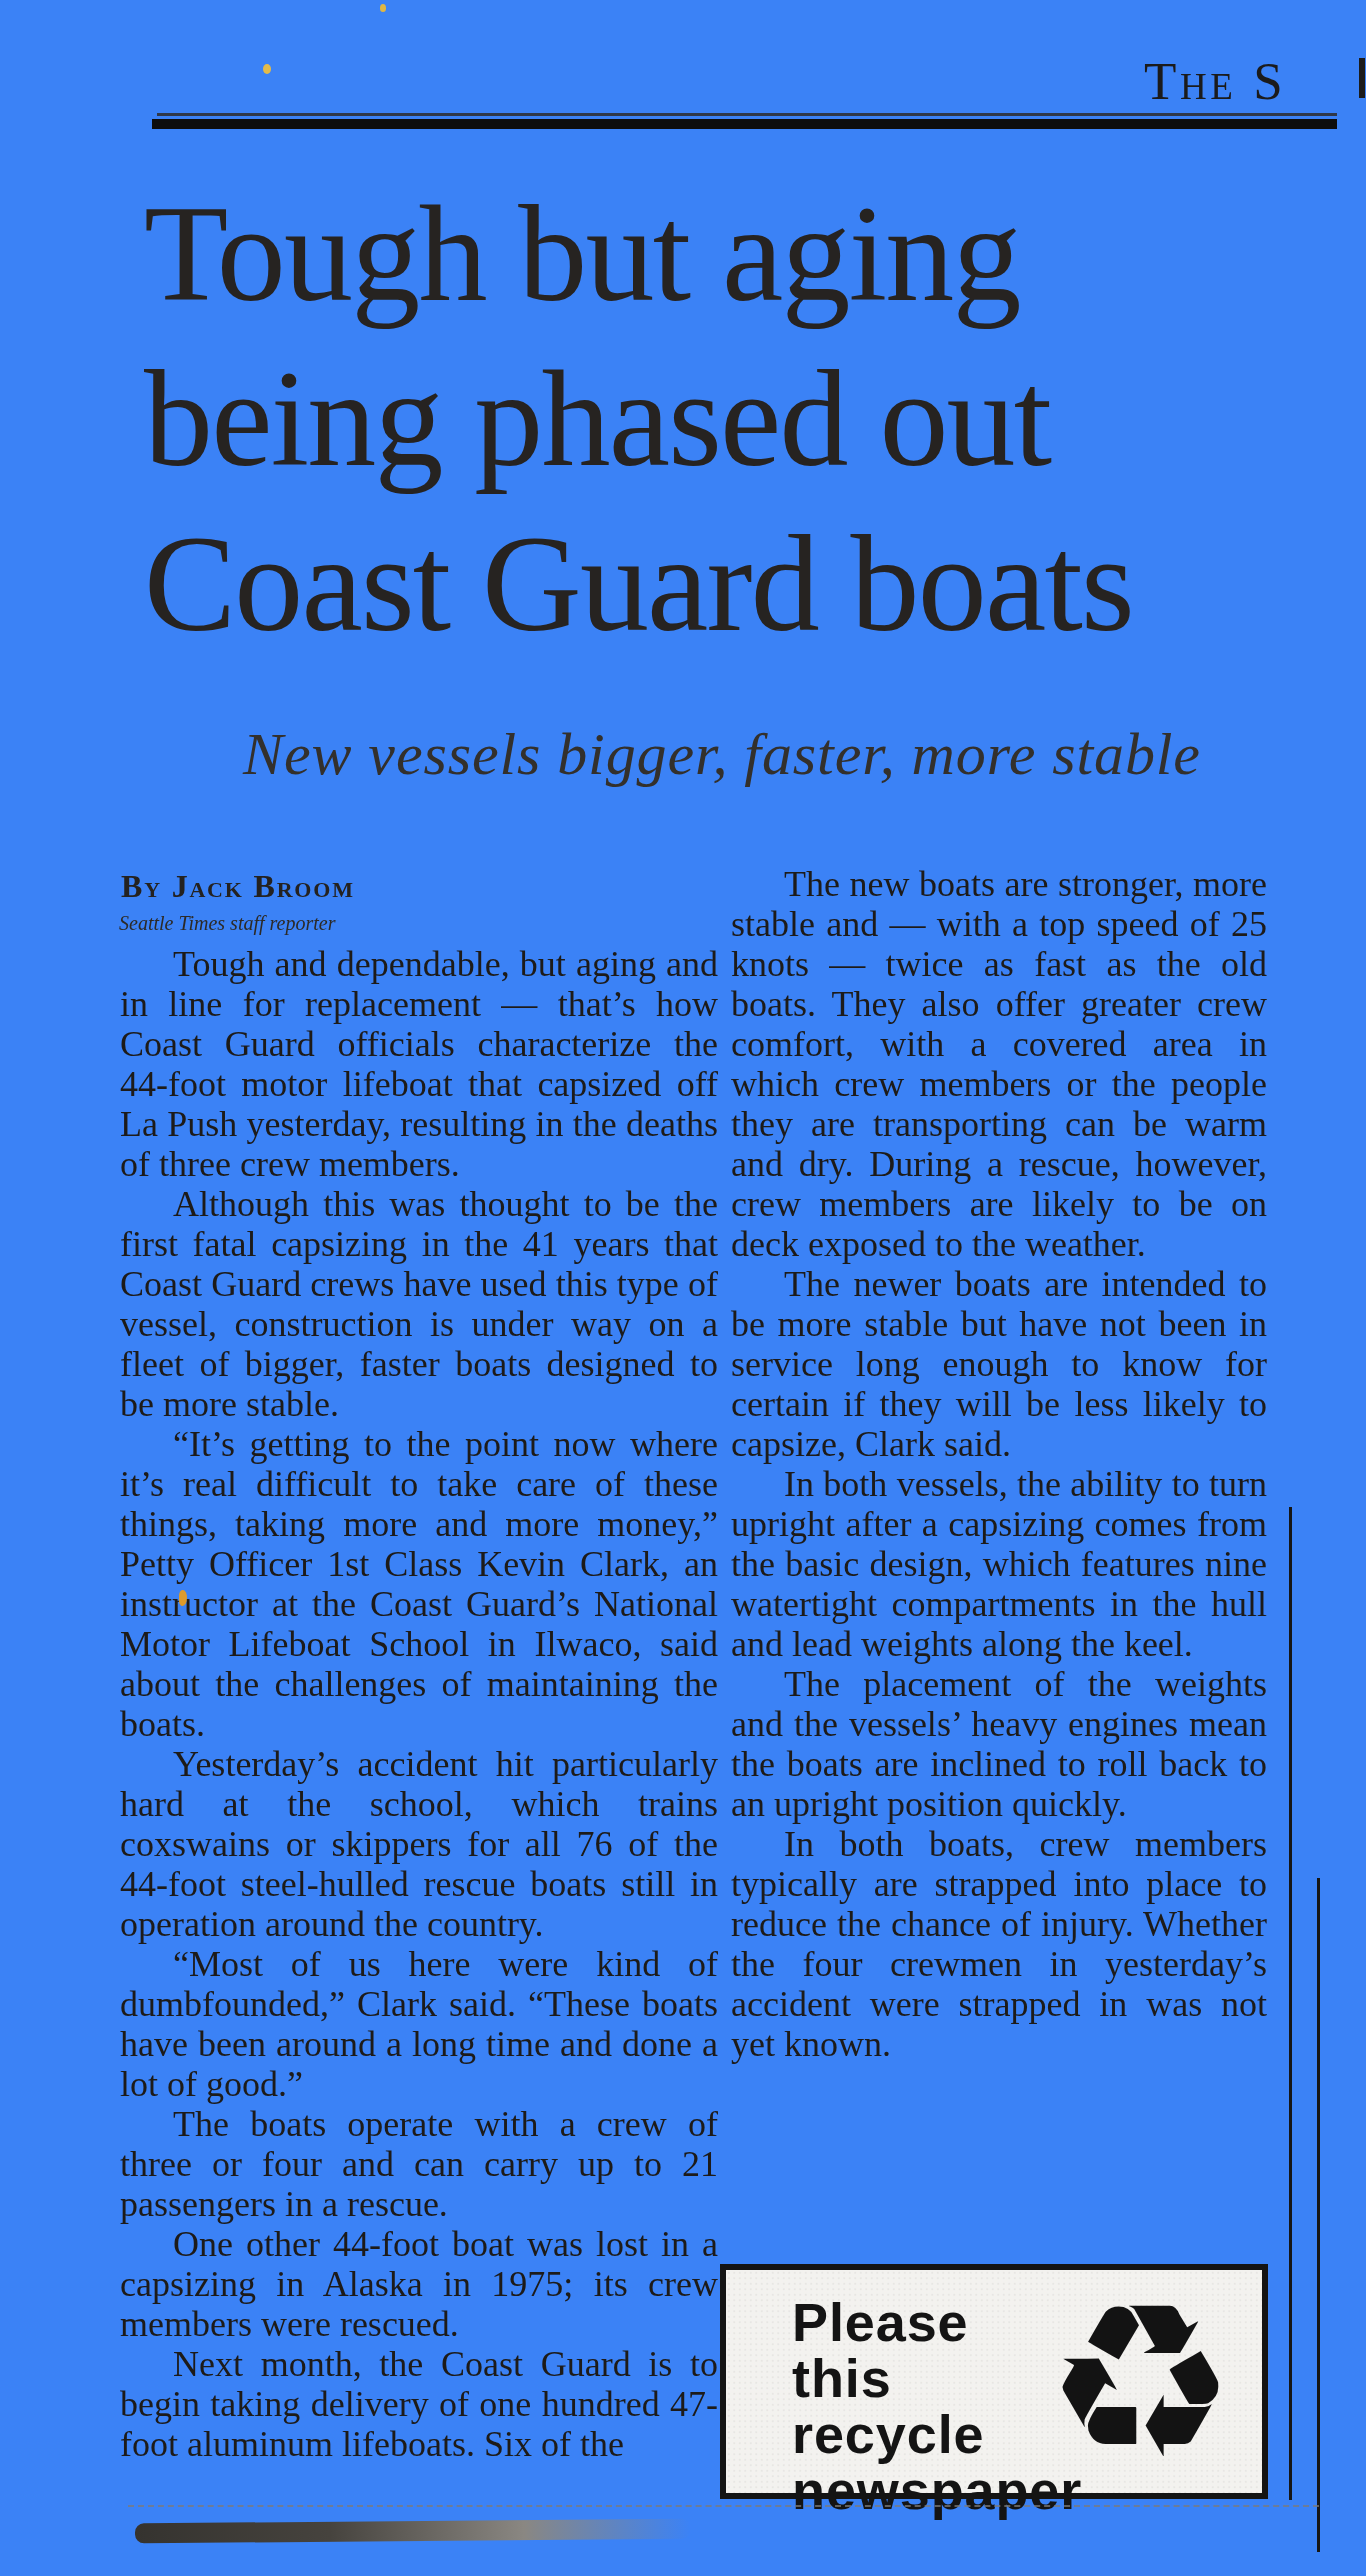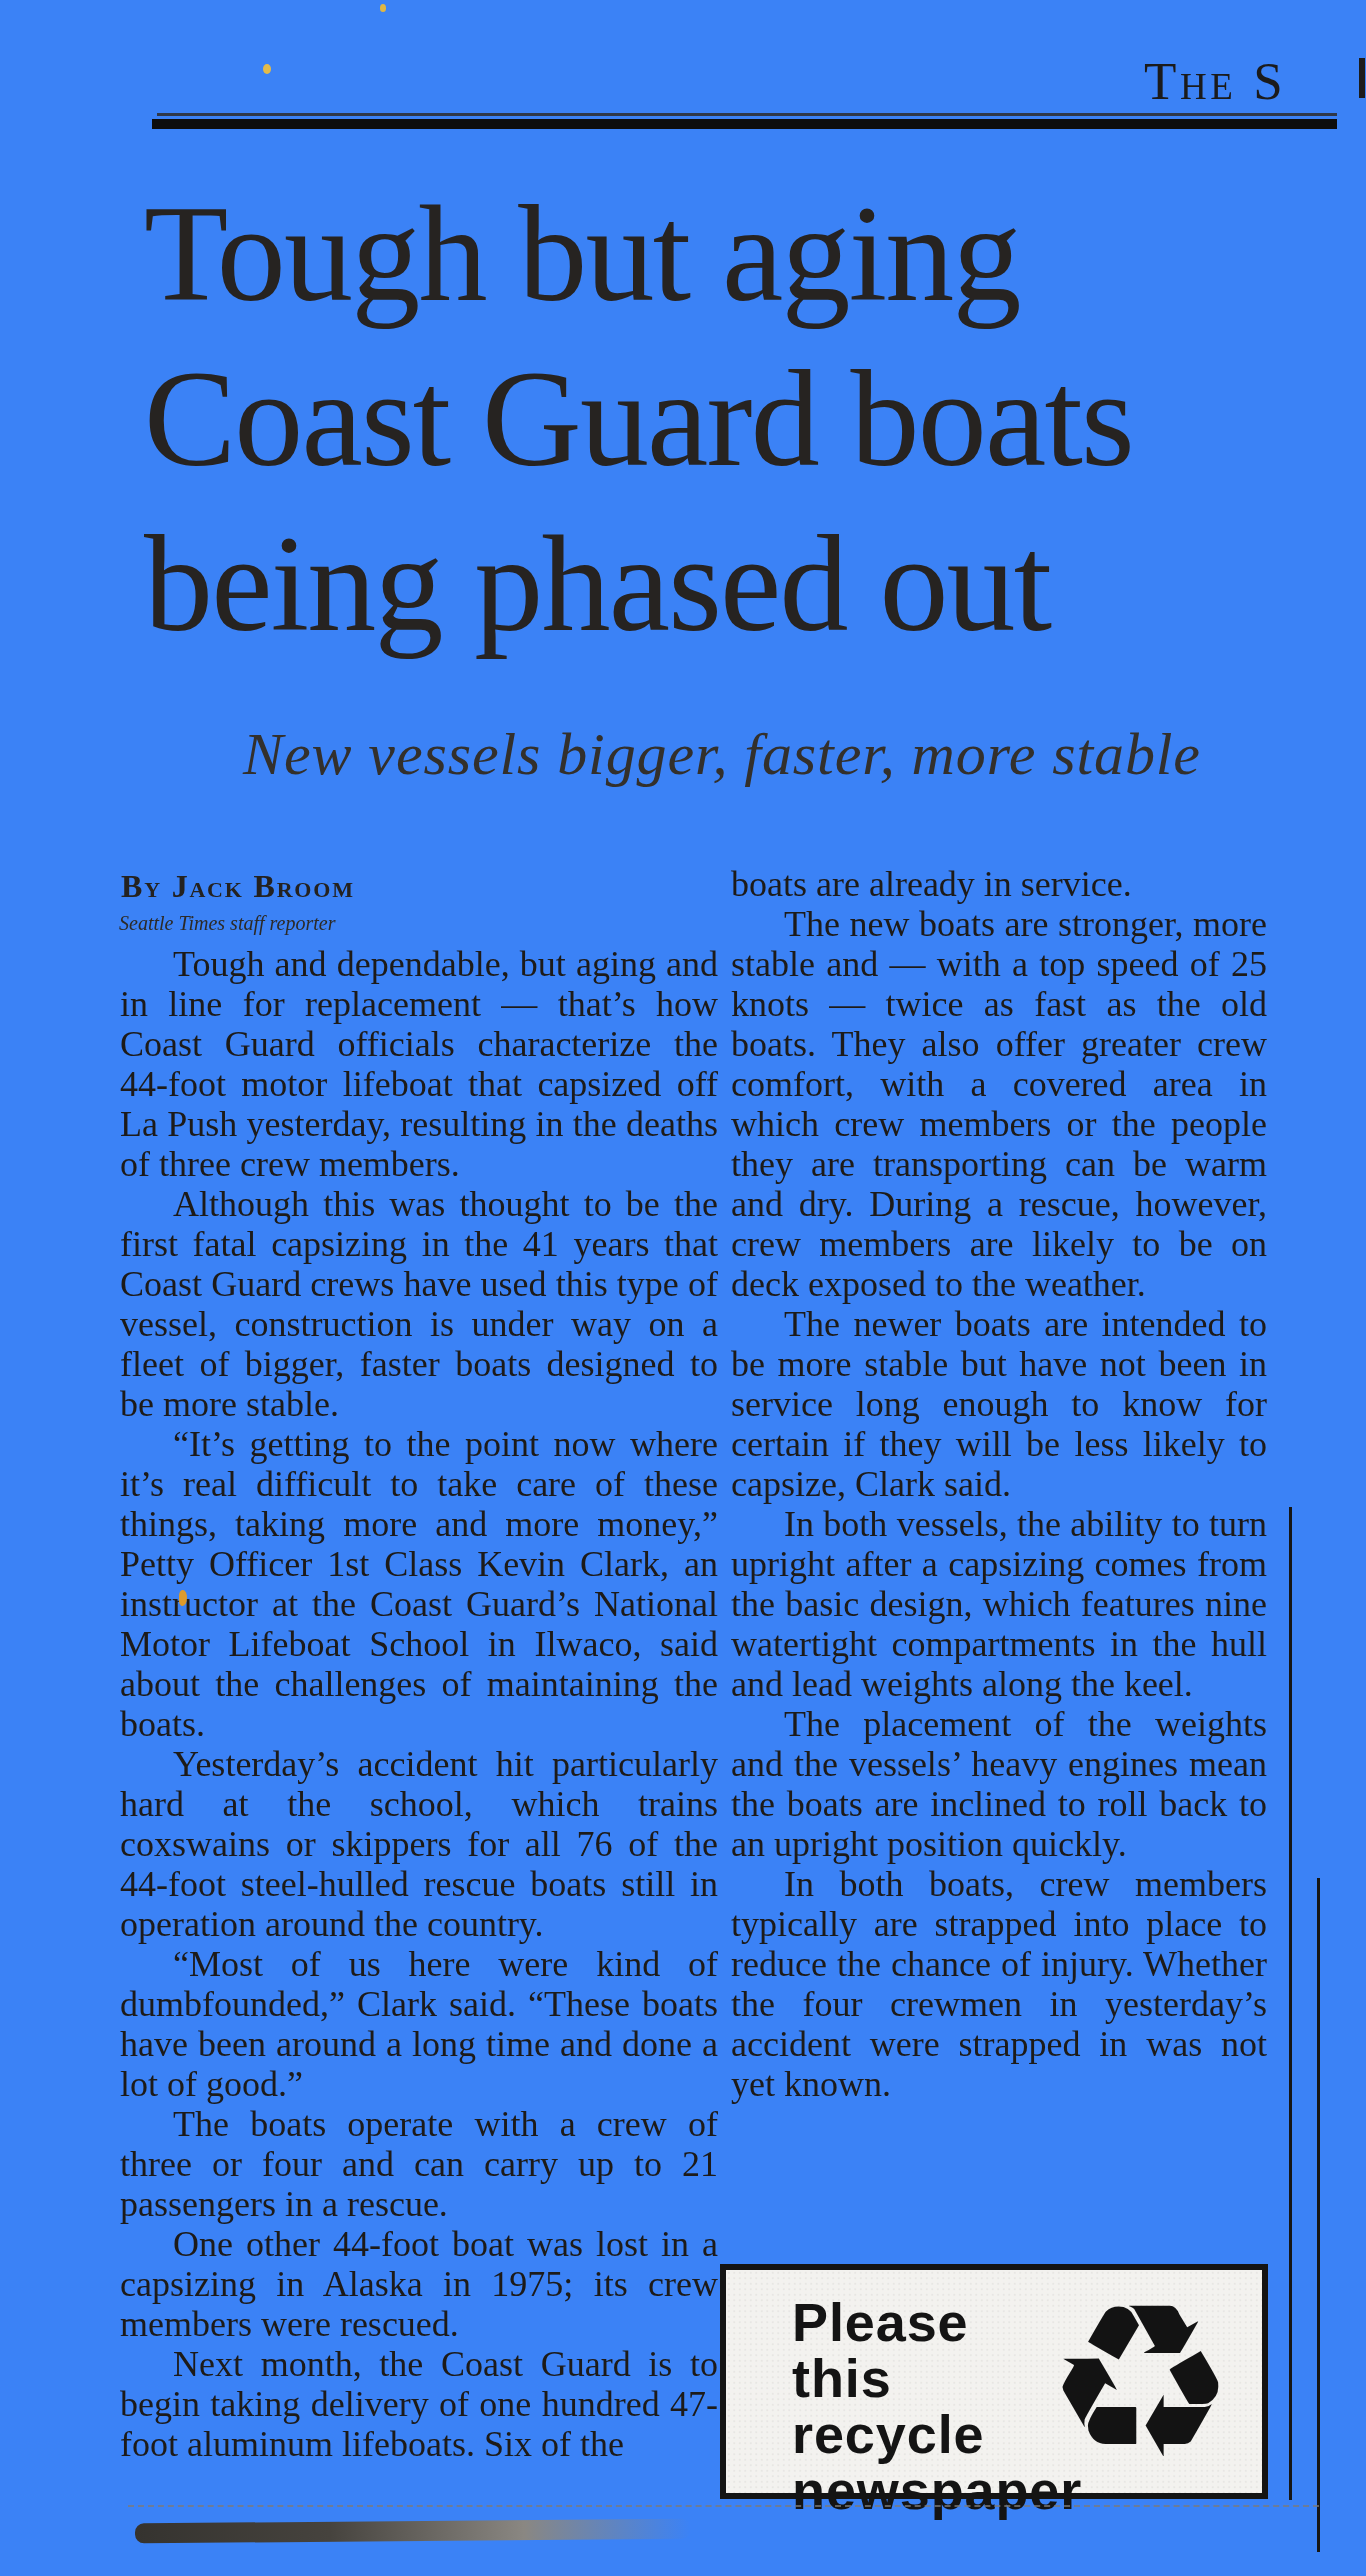--- a/index.html
+++ b/index.html
@@ -108,42 +108,41 @@
 <div class="page">
 
   <div class="masthead">The S</div>
   <div class="masthead-cut"></div>
 
   <div class="rule-thin"></div>
   <div class="rule-thick"></div>
 
   <div class="headline">
     <div>Tough but aging</div>
+    <div>being phased out</div>
     <div>Coast Guard boats</div>
-    <div>being phased out</div>
   </div>
 
   <div class="subheadline">New vessels bigger, faster, more stable</div>
 
   <div class="byline-author">By Jack Broom</div>
   <div class="byline-affiliation">Seattle Times staff reporter</div>
 
   <div class="col col-1">
     <p>Tough and dependable, but aging and in line for replacement — that’s how Coast Guard officials characterize the 44-foot motor lifeboat that capsized off La Push yesterday, resulting in the deaths of three crew members.</p>
     <p>Although this was thought to be the first fatal capsizing in the 41 years that Coast Guard crews have used this type of vessel, construction is under way on a fleet of bigger, faster boats designed to be more stable.</p>
     <p>“It’s getting to the point now where it’s real difficult to take care of these things, taking more and more money,” Petty Officer 1st Class Kevin Clark, an instructor at the Coast Guard’s National Motor Lifeboat School in Ilwaco, said about the challenges of maintaining the boats.</p>
     <p>Yesterday’s accident hit particularly hard at the school, which trains coxswains or skippers for all 76 of the 44-foot steel-hulled rescue boats still in operation around the country.</p>
     <p>“Most of us here were kind of dumbfounded,” Clark said. “These boats have been around a long time and done a lot of good.”</p>
     <p>The boats operate with a crew of three or four and can carry up to 21 passengers in a rescue.</p>
     <p>One other 44-foot boat was lost in a capsizing in Alaska in 1975; its crew members were rescued.</p>
     <p>Next month, the Coast Guard is to begin taking delivery of one hundred 47-foot aluminum lifeboats. Six of the</p>
   </div>
 
   <div class="col col-2">
-    <p class="cont">boats are already in service.</p>
     <p>The new boats are stronger, more stable and — with a top speed of 25 knots — twice as fast as the old boats. They also offer greater crew comfort, with a covered area in which crew members or the people they are transporting can be warm and dry. During a rescue, however, crew members are likely to be on deck exposed to the weather.</p>
     <p>The newer boats are intended to be more stable but have not been in service long enough to know for certain if they will be less likely to capsize, Clark said.</p>
     <p>In both vessels, the ability to turn upright after a capsizing comes from the basic design, which features nine watertight compartments in the hull and lead weights along the keel.</p>
     <p>The placement of the weights and the vessels’ heavy engines mean the boats are inclined to roll back to an upright position quickly.</p>
     <p>In both boats, crew members typically are strapped into place to reduce the chance of injury. Whether the four crewmen in yesterday’s accident were strapped in was not yet known.</p>
   </div>
 
   <div class="vrule-a"></div>
   <div class="vrule-b"></div>
 

